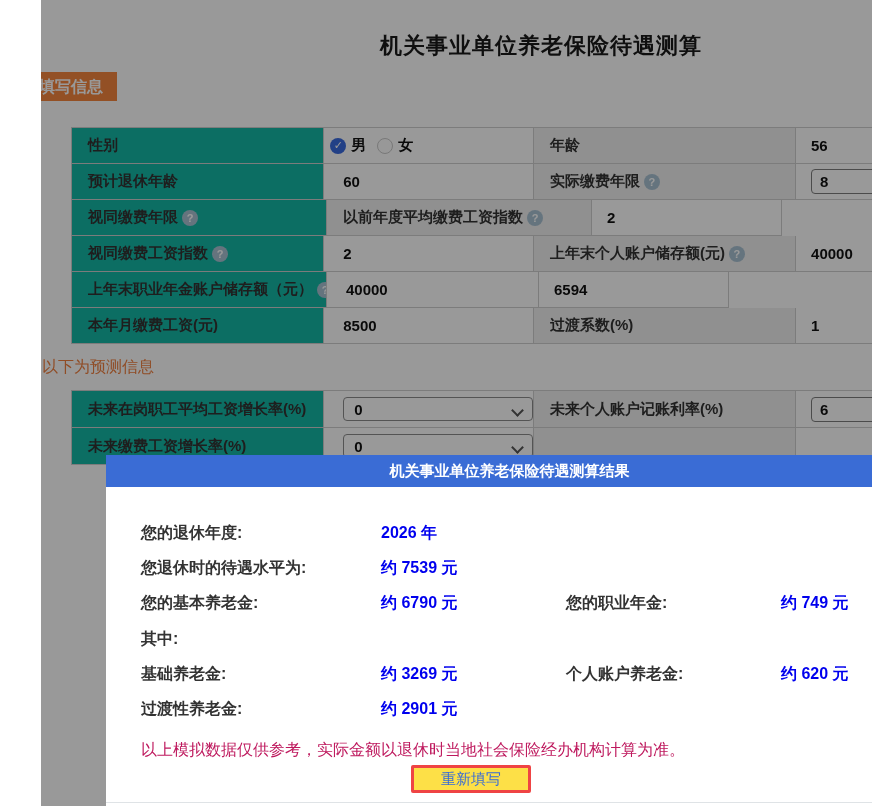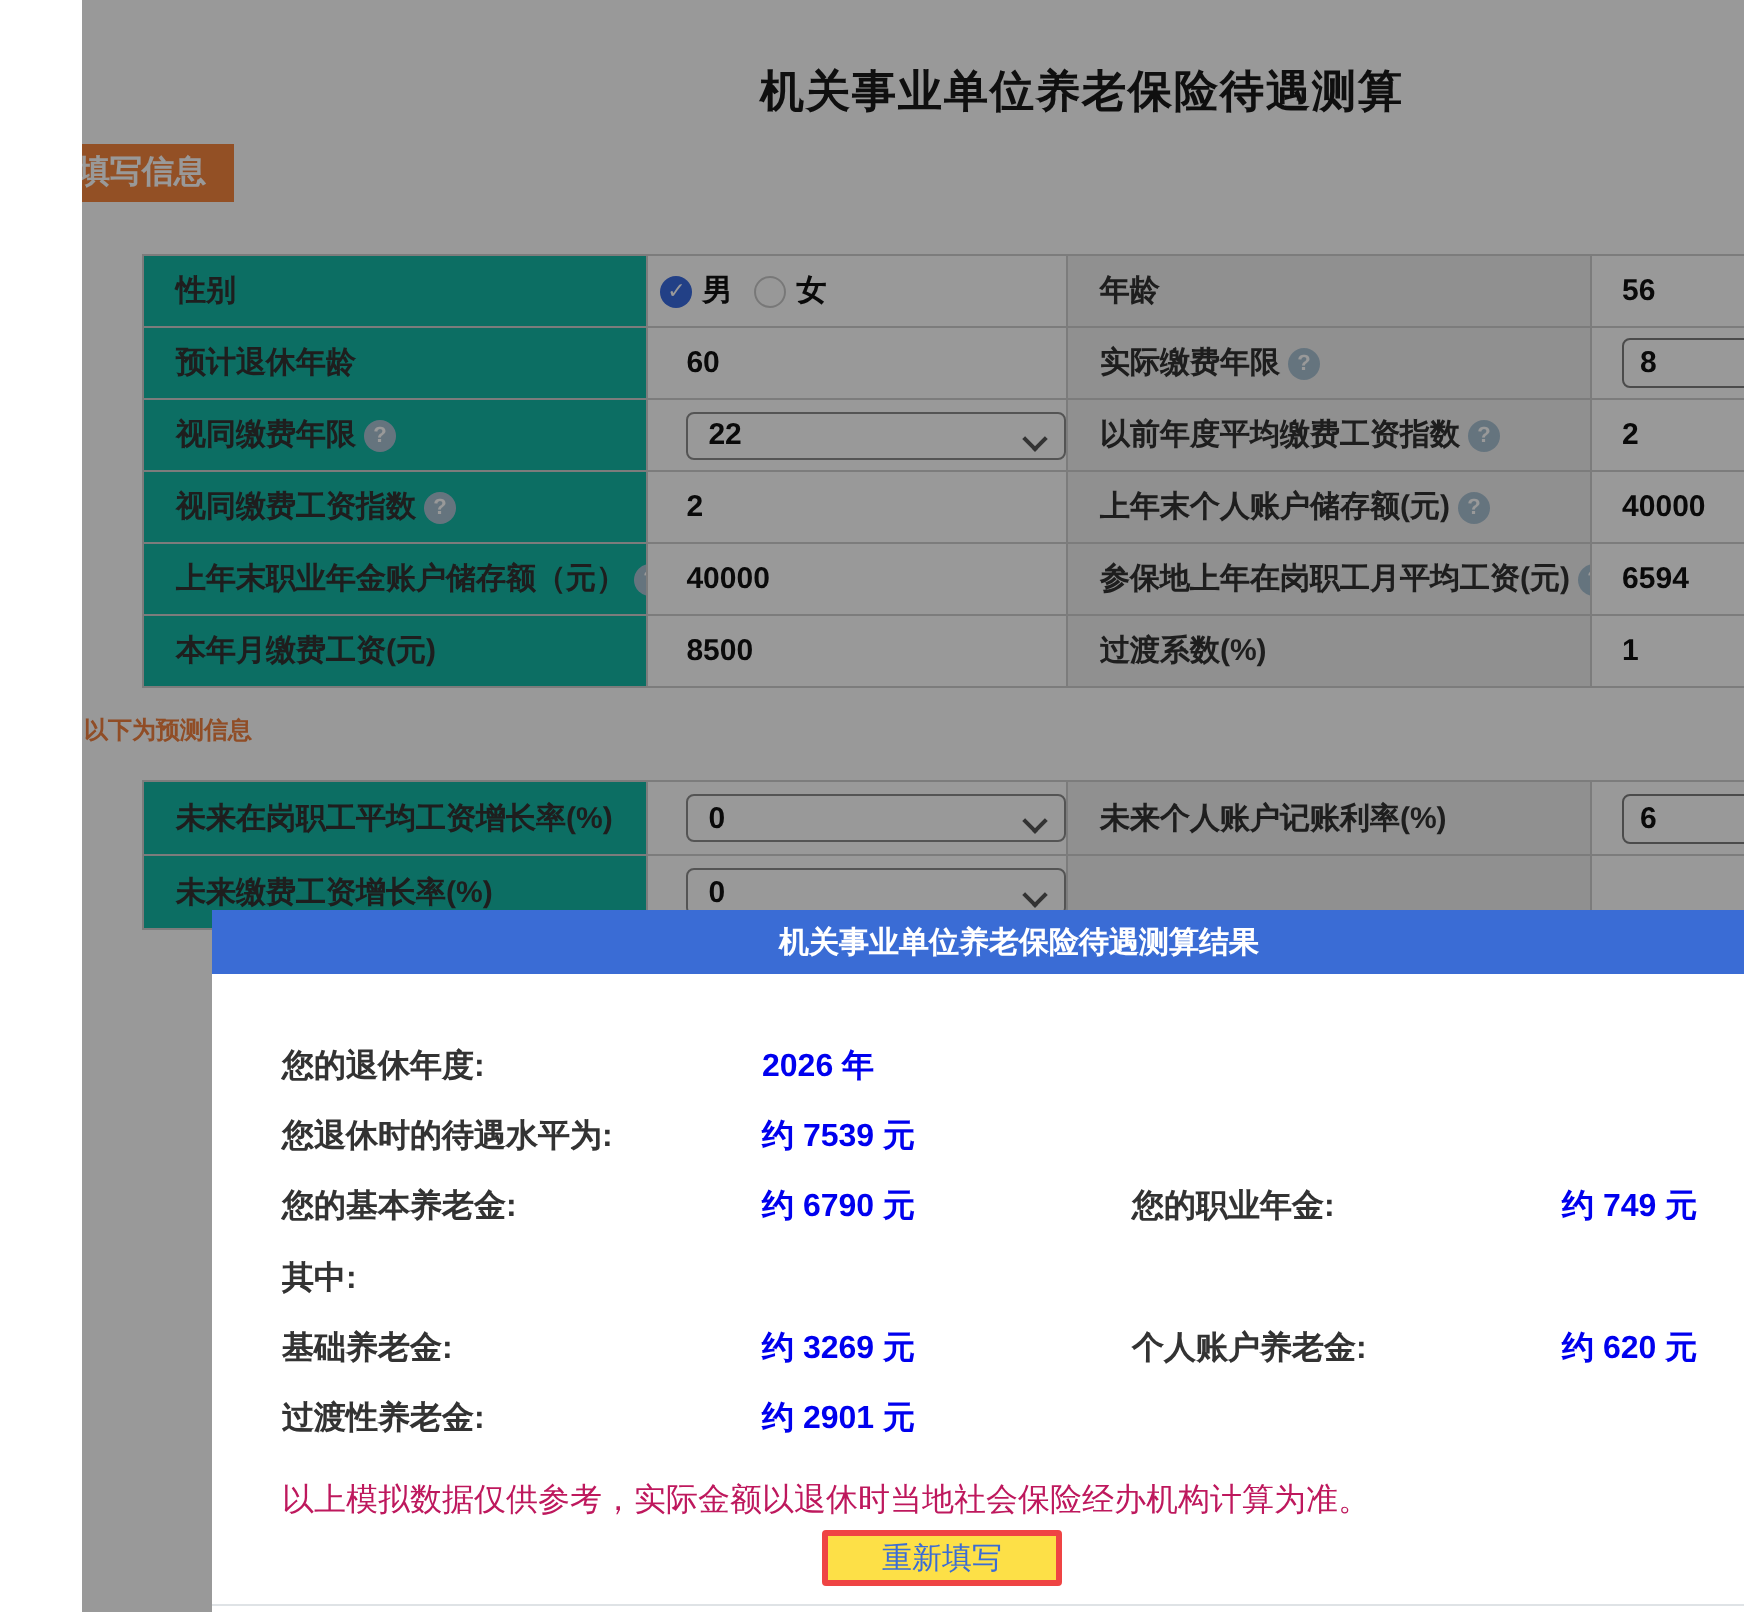--- a/index.html
+++ b/index.html
@@ -3,21 +3,21 @@
 <meta charset="utf-8">
 <style>
   html,body{margin:0;padding:0;background:#fff;}
   .stage{position:relative;width:872px;height:806px;overflow:hidden;background:#ffffff;
          font-family:"Liberation Sans",sans-serif;margin-left:41px;}
   
   .page-title{position:absolute;top:31px;left:0;width:1000px;text-align:center;
               font-size:22px;font-weight:bold;color:#1a1a1a;letter-spacing:1px;}
   .badge{position:absolute;left:-16px;top:72px;height:29px;line-height:29px;padding:0 14px;
          background:#f5853f;color:#fff;font-size:16px;font-weight:bold;}
-  .section-label{position:absolute;left:1px;top:357px;font-size:12px;font-weight:bold;color:#f08040;}
+  .section-label{position:absolute;left:1px;top:357px;font-size:16px;font-weight:normal;color:#f08040;}
   .tbl{position:absolute;left:30px;border-top:1px solid #cfcfcf;border-left:1px solid #cfcfcf;width:912px;}
   .t1{top:127px;} .t2{top:390px;}
   .trow{display:flex;}
   .t1 .trow{height:36px;} .t2 .trow{height:37px;}
   .cell{border-right:1px solid #cfcfcf;border-bottom:1px solid #cfcfcf;display:flex;
         align-items:center;box-sizing:border-box;overflow:hidden;}
   .c1{width:255px;background:#14b8a6;padding-left:16px;}
   .c2{width:212px;background:#ffffff;padding-left:19px;}
   .c3{width:265px;background:#f0f0f0;padding-left:16px;}
   .c4{width:190px;background:#ffffff;padding-left:15px;}
@@ -100,26 +100,20 @@
         <div class="inputbox">
             <span class="val-text">8</span>
           </div>
       </div>
     </div>
     <div class="trow">
       <div class="cell c1">
           <span class="lbl-text">视同缴费年限</span>
           <span class="q-icon">?</span>
         </div>
-      <div class="cell c2">
-        <div class="selectbox">
-            <span class="val-text">22</span>
-            <span class="chev"></span>
-          </div>
-      </div>
       <div class="cell c3">
           <span class="lbl-text">以前年度平均缴费工资指数</span>
           <span class="q-icon">?</span>
         </div>
       <div class="cell c4">
           <span class="val-text">2</span>
         </div>
     </div>
     <div class="trow">
       <div class="cell c1">
@@ -137,24 +131,20 @@
           <span class="val-text">40000</span>
         </div>
     </div>
     <div class="trow">
       <div class="cell c1">
           <span class="lbl-text">上年末职业年金账户储存额（元）</span>
           <span class="q-icon">?</span>
         </div>
       <div class="cell c2">
           <span class="val-text">40000</span>
-        </div>
-      <div class="cell c3">
-          <span class="lbl-text">参保地上年在岗职工月平均工资(元)</span>
-          <span class="q-icon">?</span>
         </div>
       <div class="cell c4">
           <span class="val-text">6594</span>
         </div>
     </div>
     <div class="trow">
       <div class="cell c1">
           <span class="lbl-text">本年月缴费工资(元)</span>
         </div>
       <div class="cell c2">

